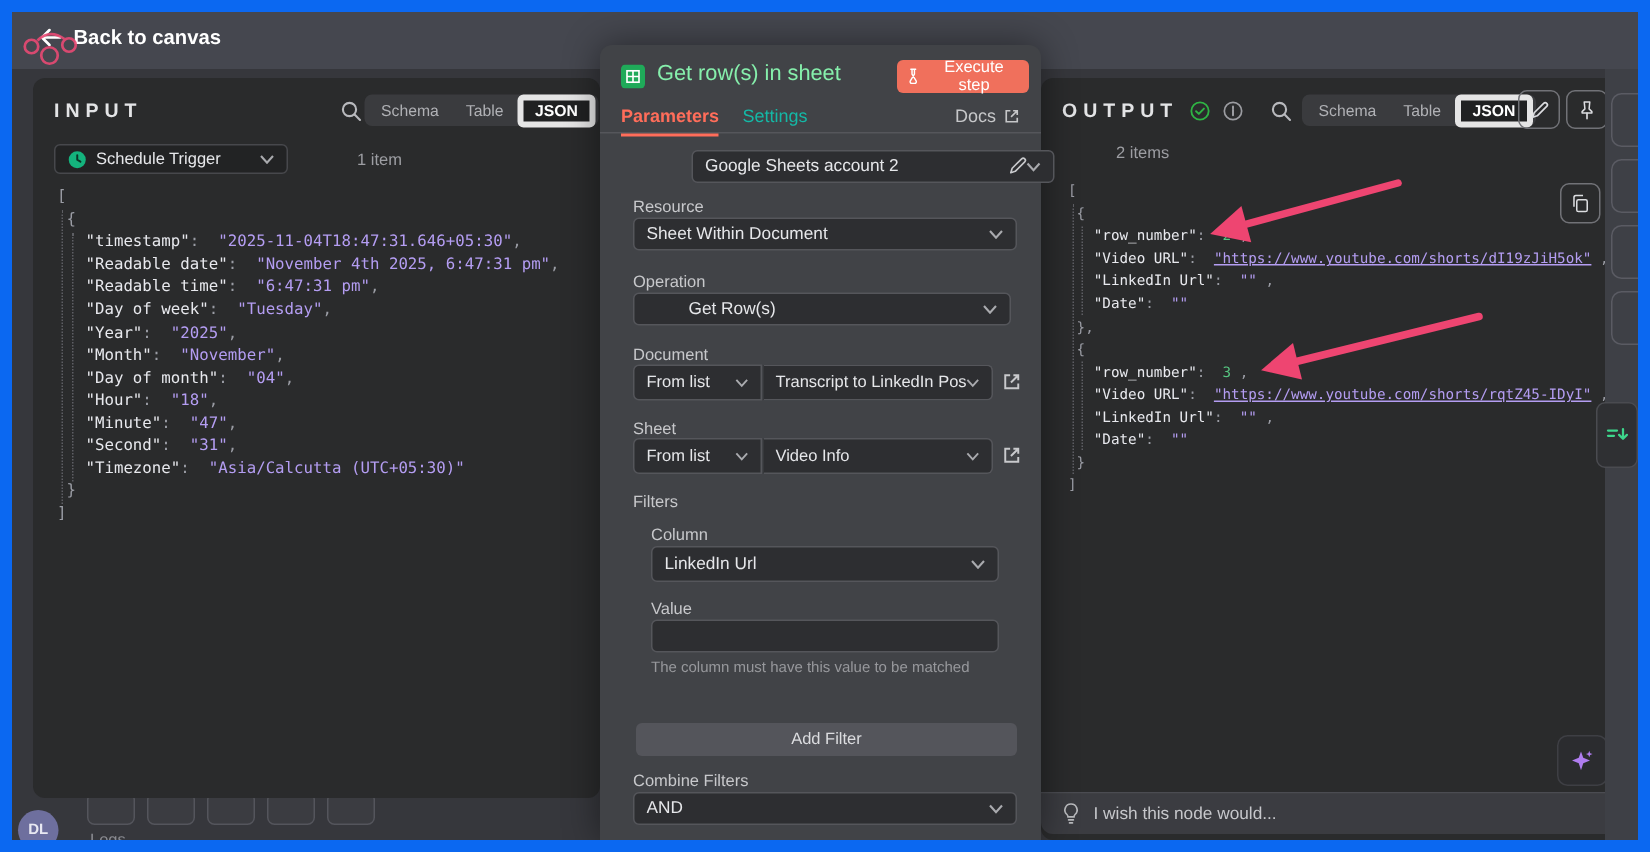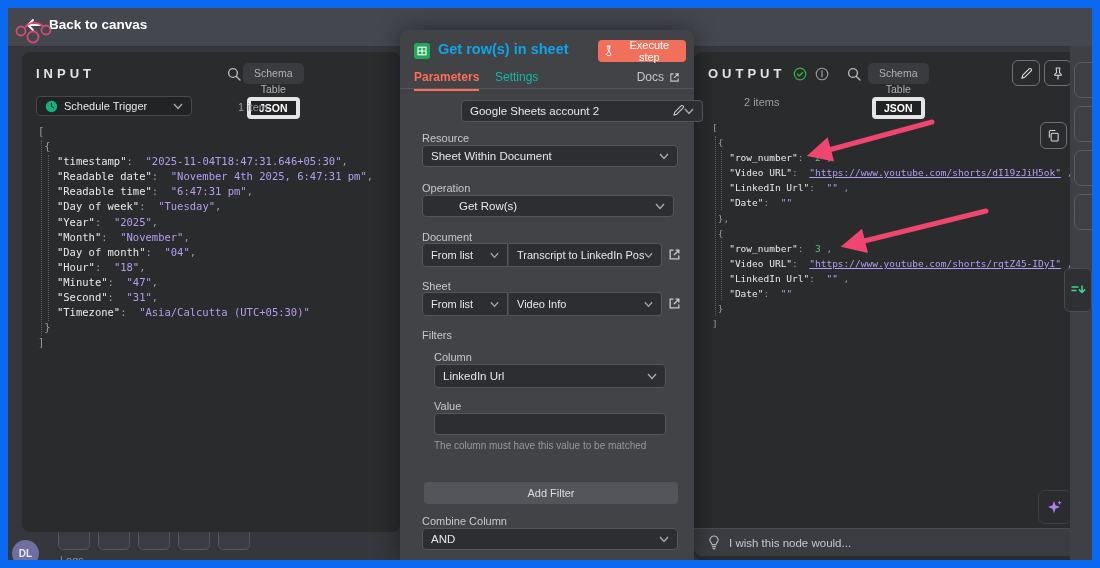--- a/index.html
+++ b/index.html
@@ -11,21 +11,21 @@
   .back{position:absolute;left:18px;top:9px;display:flex;align-items:center;gap:8px;color:#fff;font-weight:bold;font-size:13.5px;cursor:pointer;}
   
   .avatar{position:absolute;left:4px;top:532px;width:27px;height:27px;border-radius:50%;background:#6e6f9e;color:#e8e8f2;font-size:10px;font-weight:bold;display:flex;align-items:center;justify-content:center;z-index:1;}
   .cnode{position:absolute;top:520px;width:32px;height:22px;border:1px solid #54555c;border-radius:5px;background:#3b3c41;z-index:1;}
   .logs-label{position:absolute;left:52px;top:546px;color:#8b8c92;font-size:11px;z-index:1;}
   .clear-exec{position:absolute;left:820px;top:544px;color:#8f91a0;font-size:10.5px;z-index:1;display:flex;gap:5px;align-items:center;}
   
   .panel{position:absolute;background:#2a2b2c;border-radius:8px;z-index:2;}
   .panel-title{font-size:13px;font-weight:bold;letter-spacing:4px;color:#e3e4e6;}
   
-  .pill{display:flex;align-items:center;background:#3a3b3e;border-radius:5px;padding:2px;height:21px;flex-direction:column;}
+  .pill{display:flex;align-items:center;background:#3a3b3e;border-radius:5px;padding:2px;height:21px;}
   .pill .tab{font-size:10.5px;color:#b0b1b5;padding:2px 9px;border-radius:4px;cursor:pointer;white-space:nowrap;}
   .pill .tab.active{background:#202122;border:4px solid #e5e5e5;color:#fff;font-weight:bold;padding:1px 8px;}
   
   .sel{display:flex;align-items:center;background:#2d2e31;border:1px solid #55565b;border-radius:4px;padding:0 8px;color:#e6e7ea;font-size:11.5px;cursor:pointer;}
   .sel .grow{flex:1;overflow:hidden;white-space:nowrap;}
   .sel-dark{background:#222324;border-color:#47484c;}
   .label{color:#c7c8cb;font-size:11px;}
   .muted{color:#9d9ea3;font-size:11px;margin-left:36px;}
   
   .code{position:absolute;font-family:"DejaVu Sans Mono",monospace;z-index:2;}
@@ -127,21 +127,21 @@
     <div class="guide" style="left:19px;top:88px;height:196px;"></div>
     <div class="guide" style="left:26px;top:103px;height:166px;"></div>
   </div>
 
   <div class="modal">
     <svg style="position:absolute;left:14px;top:13px;" width="16" height="16" viewBox="0 0 16 16">
           <rect width="16" height="16" rx="3" fill="#1faa59"></rect>
           <rect x="4" y="4.2" width="8" height="7.6" fill="none" stroke="#fff" stroke-width="1.1"></rect>
           <path d="M4 8 H12 M8 4.2 V11.8" stroke="#fff" stroke-width="1.1"></path>
         </svg>
-    <div style="position:absolute;left:38px;top:11px;color:#0ea5e9;font-size:14.5px;font-weight:bold;">Get row(s) in sheet</div>
+    <div style="position:absolute;left:38px;top:11px;color:#86efac;font-size:14.5px;font-weight:normal;">Get row(s) in sheet</div>
     <button class="exec-btn">
       <svg width="10" height="12" viewBox="0 0 12 14">
             <path d="M4 1 h4 M5 1 v4 l3.4 5.6 a1.4 1.4 0 0 1 -1.2 2.1 H4.8 a1.4 1.4 0 0 1 -1.2 -2.1 L7 5 V1" stroke="#fff" stroke-width="1.2" fill="none" stroke-linecap="round" stroke-linejoin="round"></path>
           </svg>
       <span>Execute step</span>
     </button>
 
     <div class="mtabs">
       <span class="mtab-param">Parameters</span>
       <span class="mtab-set">Settings</span>
@@ -220,21 +220,21 @@
       <svg width="10" height="7" viewBox="0 0 10 7">
             <path d="M1 1 L5 5.5 L9 1" stroke="#a9aaae" stroke-width="1.4" fill="none"></path>
           </svg>
     </div>
     <div class="label" style="position:absolute;left:34px;top:370px;">Value</div>
     <input style="position: absolute; left: 34px; top: 383px; width: 232px; height: 22px; background: rgb(45, 46, 49); border: 1px solid rgb(85, 86, 91); border-radius: 4px;" value="">
     <div style="position:absolute;left:34px;top:410px;color:#97989c;font-size:10px;">The column must have this value to be matched</div>
 
     <button class="gray-btn" style="position:absolute;left:24px;top:452px;width:254px;height:22px;">Add Filter</button>
 
-    <div class="label" style="position:absolute;left:22px;top:485px;">Combine Column</div>
+    <div class="label" style="position:absolute;left:22px;top:485px;">Combine Filters</div>
     <div class="sel" style="position:absolute;left:22px;top:498px;width:256px;height:22px;">
       <span class="grow">AND</span>
       <svg width="10" height="7" viewBox="0 0 10 7">
             <path d="M1 1 L5 5.5 L9 1" stroke="#a9aaae" stroke-width="1.4" fill="none"></path>
           </svg>
     </div>
   </div>
 
   <div class="panel" style="left:686px;top:44px;width:384px;height:508px;">
     <div style="position:absolute;left:14px;top:14px;display:flex;align-items:center;gap:8px;">

